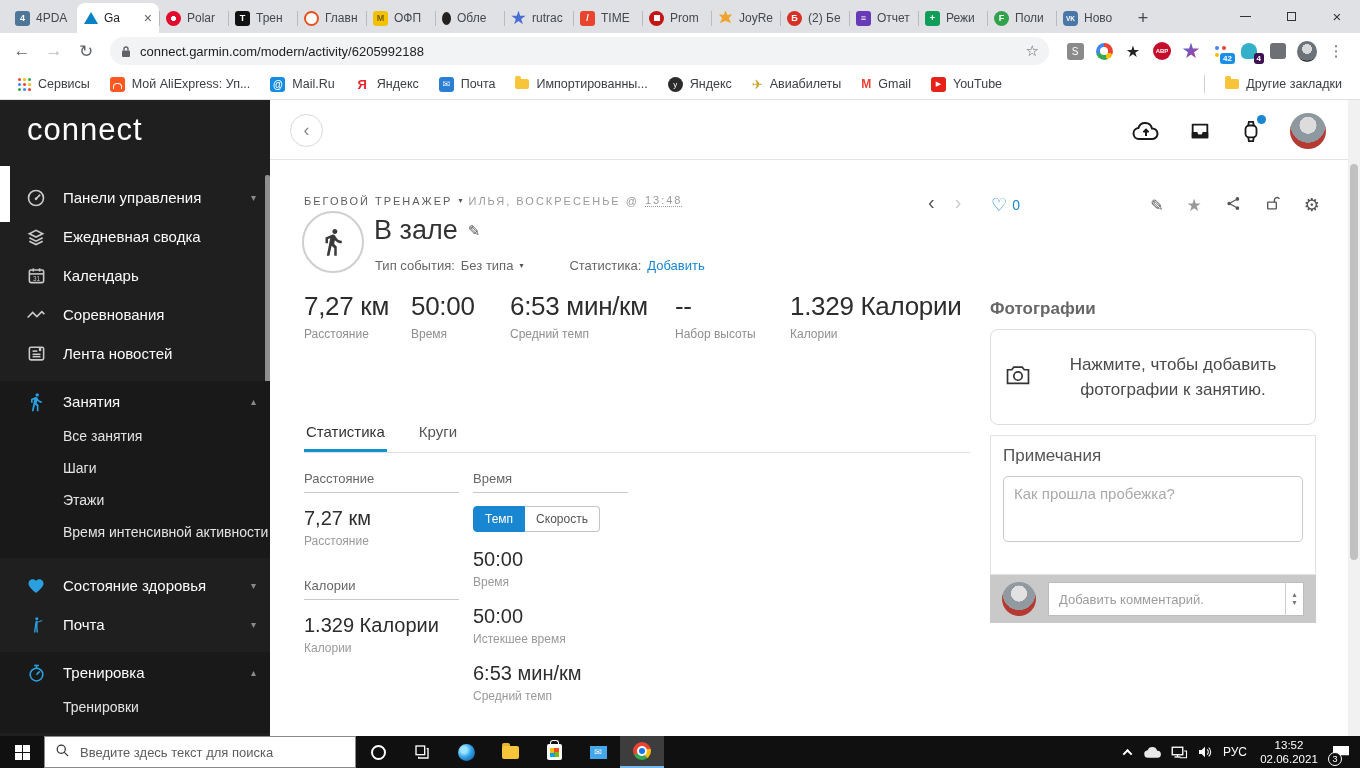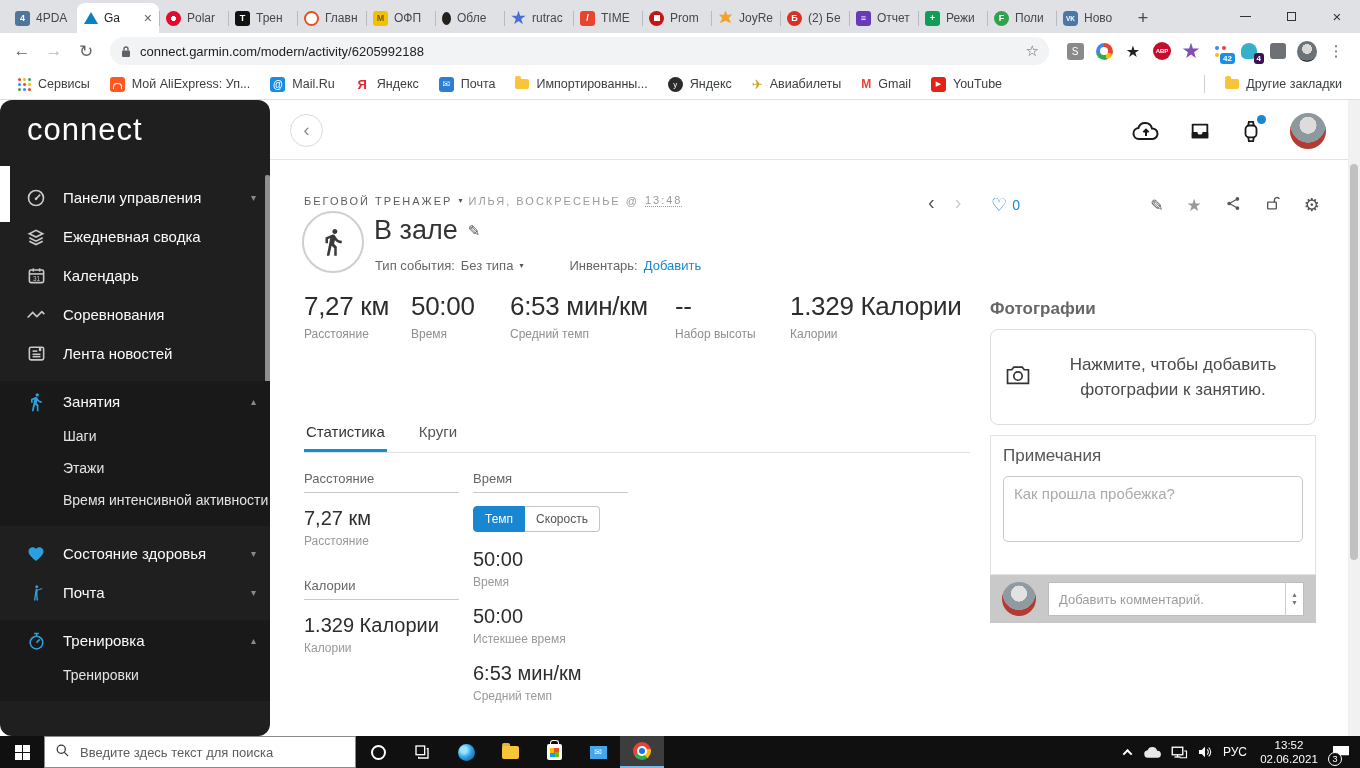--- a/index.html
+++ b/index.html
@@ -72,21 +72,21 @@
   .bmpochta{background:#2a7fd4;color:#fff;font-size:9px;}
   .bmfold{width:14px;height:10px;background:#f8c53a;border-radius:1px 2px 2px 2px;position:relative;}
   .bmfold::before{content:"";position:absolute;top:-3px;left:0;width:6px;height:3px;background:#f8c53a;border-radius:2px 2px 0 0;}
   .bmglobe{background:#2b2b2b;border-radius:50%;color:#fff;font-size:8px;}
   .bmplane{color:#c9a227;font-size:13px;}
   .bmgmail{color:#ea4335;font-weight:bold;font-size:12px;}
   .bmyt{background:#e62117;color:#fff;font-size:7px;}
   .bmsep{width:1px;height:18px;background:#cfcfcf;margin-left:auto;}
   
   .app{position:absolute;top:100px;left:0;right:0;bottom:32px;background:#fff;}
-  .sidebar{position:absolute;left:0;top:0;bottom:0;width:270px;background:#1f1f1f;overflow:hidden;border-radius:12px;}
+  .sidebar{position:absolute;left:0;top:0;bottom:0;width:270px;background:#1f1f1f;overflow:hidden;}
   .logo{position:absolute;left:27px;top:12px;font-size:31px;color:#fff;letter-spacing:1px;font-weight:400;}
   .leftthumb{position:absolute;left:0;top:66px;width:10px;height:56px;background:#fff;z-index:5;}
   .sidescroll{position:absolute;right:0;top:75px;width:5px;height:300px;background:#8f8f8f;border-radius:2px;}
   .nav{position:absolute;top:78px;left:0;right:0;}
   .nrow{height:39px;display:flex;align-items:center;padding:0 14px 0 24px;color:#fbfbfb;font-size:15px;cursor:pointer;}
   .nicon{width:24px;margin-right:15px;display:flex;align-items:center;justify-content:center;color:#c9c9c9;flex:none;}
   .nicon.blue{color:#2aa0e0;}
   .chev{margin-left:auto;color:#8a8a8a;font-size:10px;}
   .group{background:#191919;padding:2px 0 10px 0;margin:8px 0;}
   .group .nrow{height:37px;}
@@ -423,20 +423,21 @@
       <div class="group">
         <div class="nrow">
           <span class="nicon blue">
               <svg width="20" height="20" viewBox="0 0 24 24" fill="currentColor">
                 <path d="M13.5 5.5c1.1 0 2-.9 2-2s-.9-2-2-2-2 .9-2 2 .9 2 2 2zM9.8 8.9 7 23h2.1l1.8-8 2.1 2v6h2v-7.5l-2.1-2 .6-3C14.8 12 16.8 13 19 13v-2c-1.9 0-3.5-1-4.3-2.4l-1-1.6c-.4-.6-1-1-1.7-1-.3 0-.5.1-.8.1L6 8.3V13h2V9.6l1.8-.7"></path>
               </svg>
             </span>
           <span>Занятия</span>
           <span class="chev">▴</span>
         </div>
+        <div class="sub">Все занятия</div>
         <div class="sub">Шаги</div>
         <div class="sub">Этажи</div>
         <div class="sub">Время интенсивной активности</div>
       </div>
       <div class="nrow">
         <span class="nicon blue">
             <svg width="20" height="18" viewBox="0 0 24 24" fill="currentColor">
               <path d="M12 21.35l-1.45-1.32C5.4 15.36 2 12.28 2 8.5 2 5.42 4.42 3 7.5 3c1.74 0 3.41.81 4.5 2.09C13.09 3.81 14.76 3 16.5 3 19.58 3 22 5.42 22 8.5c0 3.78-3.4 6.86-8.55 11.54L12 21.35z"></path>
             </svg>
           </span>
@@ -539,21 +540,21 @@
       </div>
       <div class="atitle">
         <span>В зале</span>
         <span class="pe">✎</span>
       </div>
       <div class="ameta">
         <span>Тип события:</span>
         <span>Без типа</span>
         <span class="dd">▾</span>
         <span class="sp"></span>
-        <span>Инвентарь:</span>
+        <span>Статистика:</span>
         <a href="#">Добавить</a>
       </div>
 
       <div class="summary">
         <div class="stat" style="left:0">
             <div class="v">7,27 км</div>
             <div class="l">Расстояние</div>
           </div>
         <div class="stat" style="left:107px">
             <div class="v">50:00</div>

